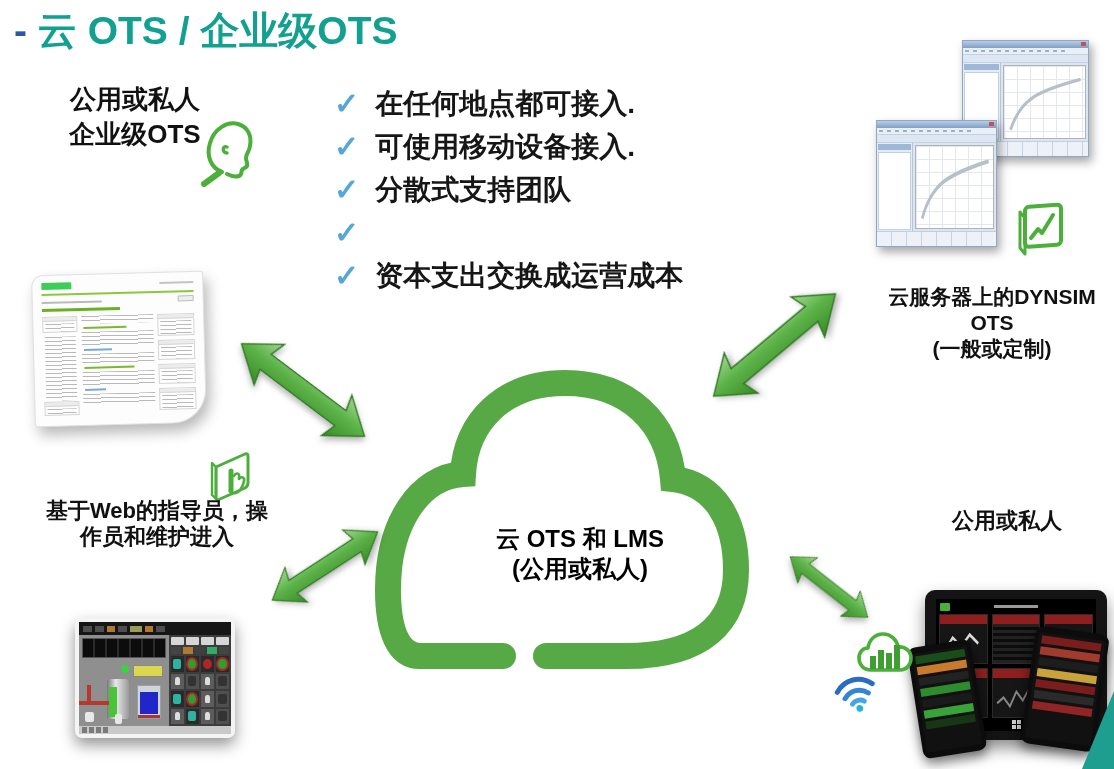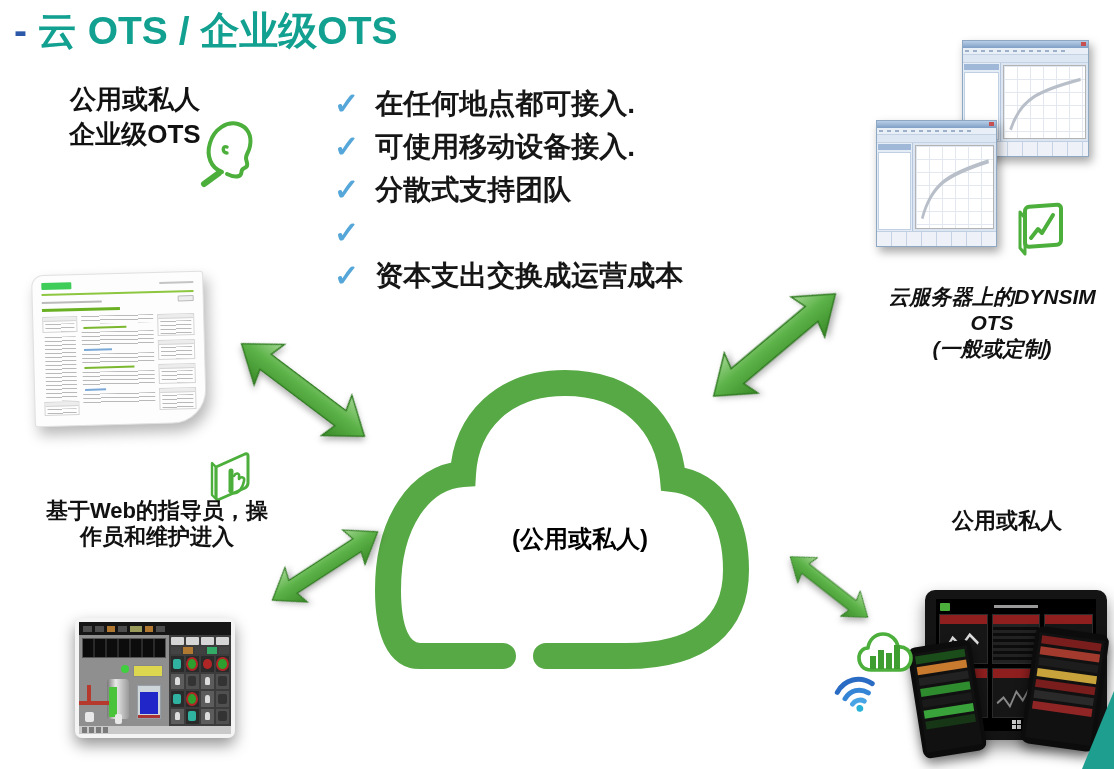--- a/index.html
+++ b/index.html
@@ -10,21 +10,21 @@
   .title .dash { color:#2b58a8; }
   .title .ttext { color:#12a190; }
 
   .access { left:40px; top:82px; width:190px; text-align:center; font-size:26px; font-weight:bold; color:#111; line-height:35px; }
 
   .checklist { left:334px; top:82px; list-style:none; }
   .checklist li { height:43px; display:flex; align-items:center; }
   .checklist .chk { color:#55a6d9; font-size:30px; font-weight:bold; margin-right:16px; }
   .checklist .ctext { font-size:28px; font-weight:bold; color:#161616; }
 
-  .dynsim-cap { left:870px; top:284px; width:244px; text-align:center; font-size:21px; font-weight:bold; color:#111; line-height:26px;font-style:italic; }
+  .dynsim-cap { left:870px; top:284px; width:244px; text-align:center; font-size:21px; font-weight:bold; color:#111; line-height:26px; }
   .cloud-text { left:430px; top:524px; width:300px; text-align:center; font-size:24px; font-weight:bold; color:#000; line-height:30px; }
   .instructor-cap { left:37px; top:498px; width:240px; text-align:center; font-size:22px; font-weight:bold; color:#111; line-height:26px; }
   .mobile-cap { left:900px; top:506px; width:214px; text-align:center; font-size:22px; font-weight:bold; color:#111; }
 
   .lines { background: repeating-linear-gradient(to bottom, #b9b9b9 0 1px, transparent 1px 4px); }
 
   .doc { left:33px; top:273px; width:172px; height:152px; background:#fdfdfd; border:1px solid #e0e0e0;
          border-radius:12px 3px 34px 3px; box-shadow:4px 8px 14px rgba(0,0,0,0.28); transform:rotate(-1.5deg); padding:7px 9px 9px; }
   .doc-top { display:flex; justify-content:space-between; }
   .doc-logo { width:30px; height:7px; background:#3dcd58; border-radius:1px; }
@@ -210,20 +210,21 @@
 <div class="abs dynsim-cap">
   <div>云服务器上的DYNSIM</div>
   <div>OTS</div>
   <div>(一般或定制)</div>
 </div>
 
 <svg class="icon-svg" style="left:368px; top:362px;" width="390" height="320" viewBox="0 0 390 320">
   <path d="M135 294 H 52 C 30 294 20 268 20 228 C 20 160 52 115 95 112 C 98 60 135 21 197 21 C 260 21 300 60 305 117 C 348 122 368 160 368 208 C 368 260 335 294 258 294 H 178" fill="none" stroke="#57a945" stroke-width="26" stroke-linecap="round"></path>
 </svg>
 <div class="abs cloud-text">
+  <div>云 OTS 和 LMS</div>
   <div>(公用或私人)</div>
 </div>
 
 <svg class="icon-svg" style="left:223px; top:360px; transform:rotate(37deg); filter:drop-shadow(2px 3px 3px rgba(0,0,0,0.3));" width="160" height="60" viewBox="0 0 170 64">
   <defs>
       <linearGradient id="ag1" x1="0" y1="0" x2="0" y2="1">
         <stop offset="0" stop-color="#a6d795"></stop>
         <stop offset="0.45" stop-color="#5cb348"></stop>
         <stop offset="1" stop-color="#3a8a28"></stop>
       </linearGradient>

